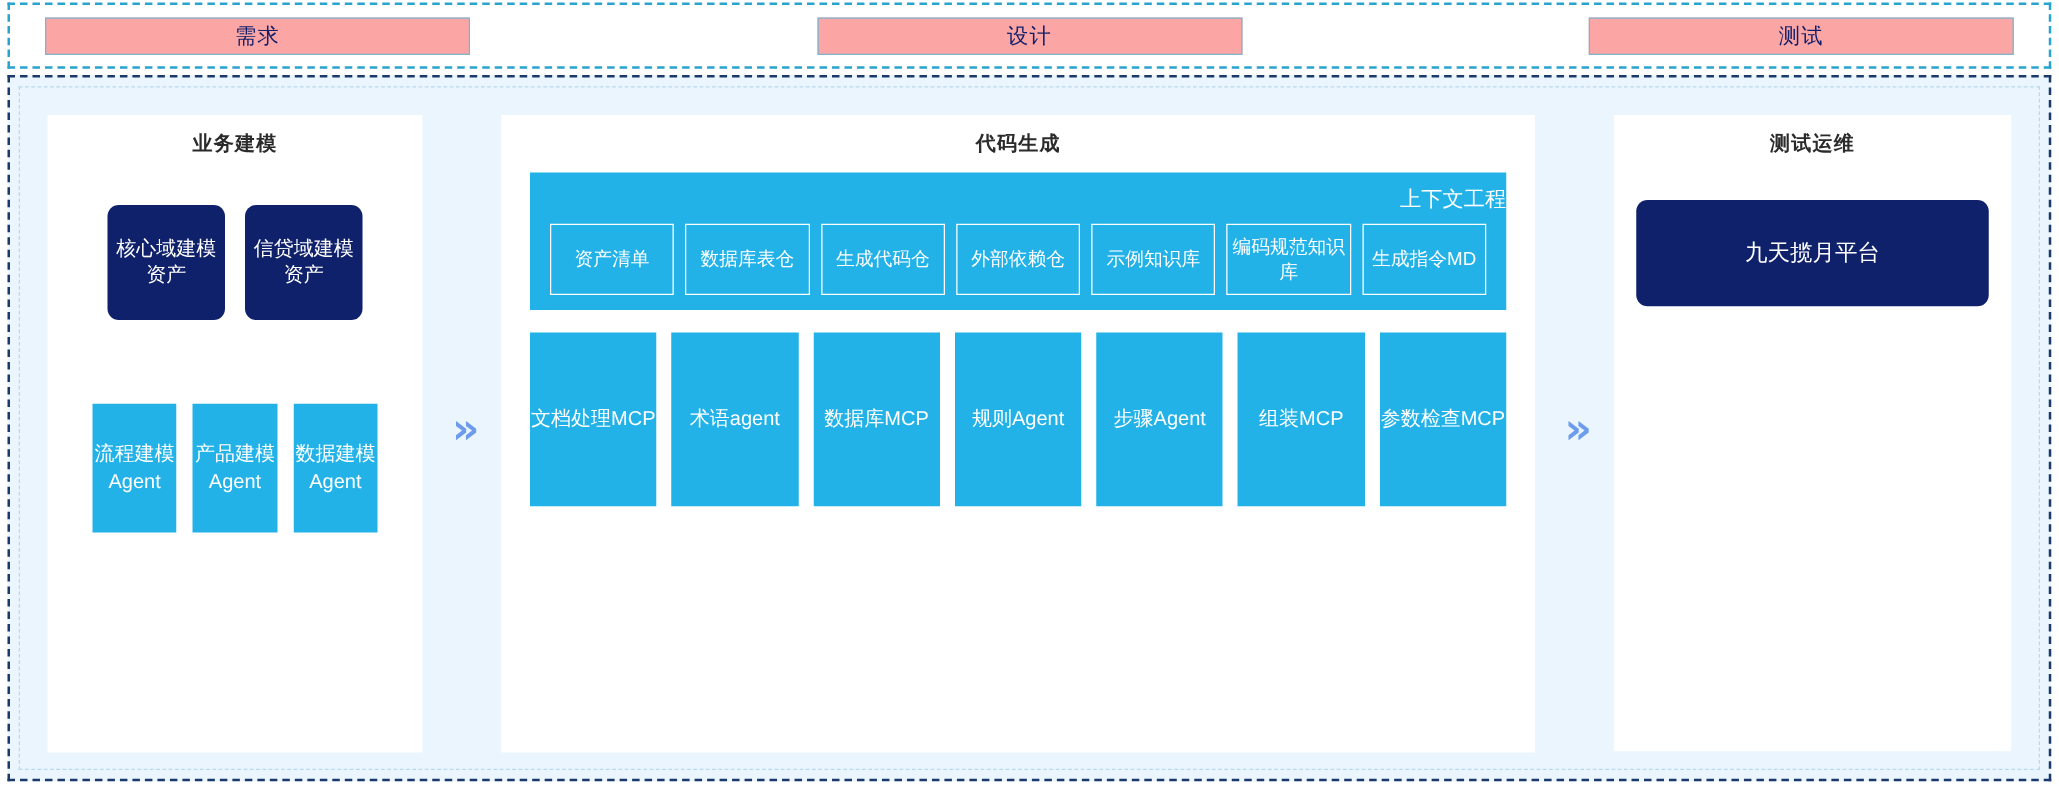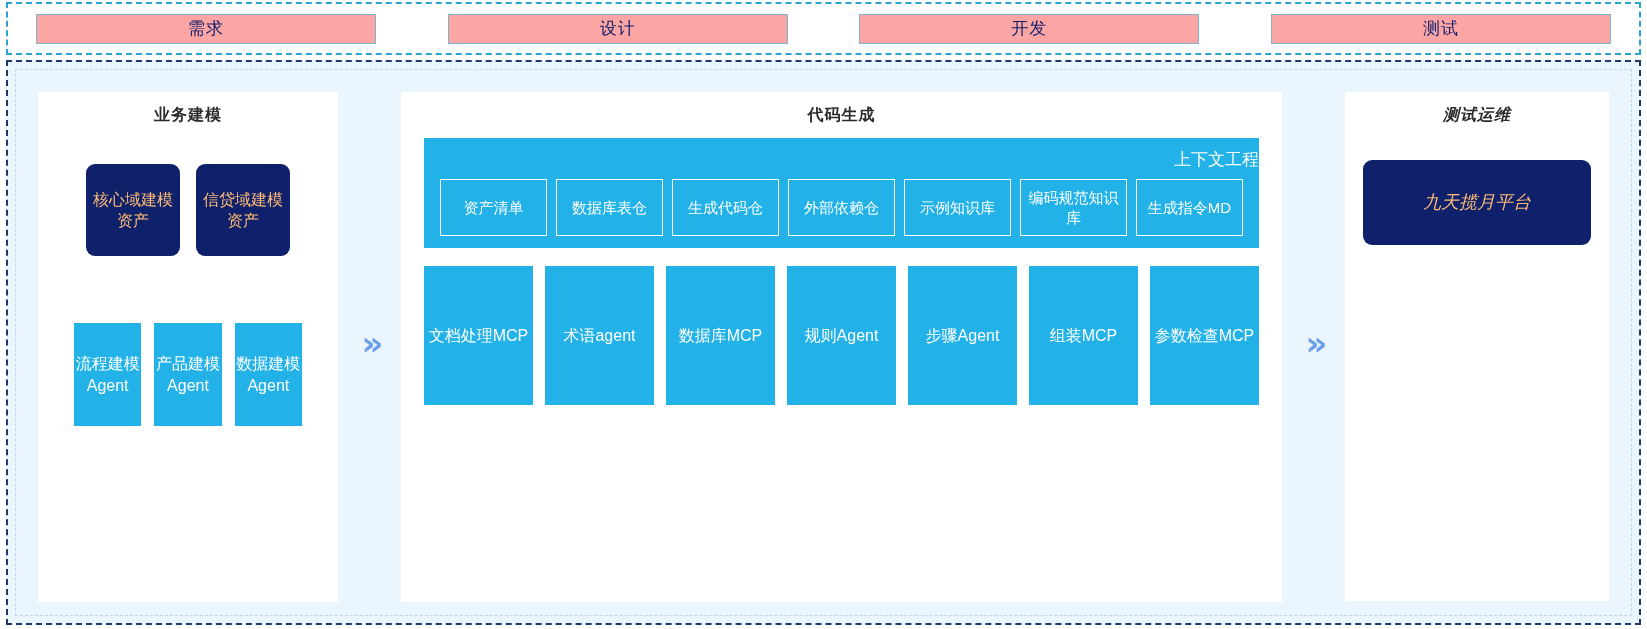--- a/index.html
+++ b/index.html
@@ -62,40 +62,40 @@
     text-align: center;
     font-size: 16px;
     font-weight: bold;
     color: #2b2b2b;
     padding-top: 13px;
     letter-spacing: 1px;
   }
 
   #panel-business { width: 300px; margin: 22px 0 13px 22px; }
   #panel-codegen  { flex: 1; margin: 22px 0 13px 0; }
-  #panel-testops  { width: 264px; margin: 22px 22px 14px 0; font-style: italic; }
+  #panel-testops  { width: 318px; margin: 22px 22px 14px 0; }
 
   .arrow-gap {
     width: 63px;
     display: flex;
     align-items: center;
     justify-content: center;
   }
   .chev {
     font-size: 34px;
     color: #6e9cec;
     font-weight: bold;
     letter-spacing: -6px;
     font-family: "DejaVu Sans", sans-serif;
   }
 
   
   .navy-box {
     background: #10216b;
-    color: #fdba74;
+    color: #ffffff;
     border-radius: 9px;
     display: flex;
     align-items: center;
     justify-content: center;
     text-align: center;
     font-size: 16px;
     line-height: 1.32;
   }
   .blue-box {
     background: #22b2e8;
@@ -186,23 +186,20 @@
 <body>
 
 <div id="phase-strip">
   <div class="phase-box">
     <span>需求</span>
   </div>
   <div class="phase-box">
     <span>设计</span>
   </div>
   <div class="phase-box">
-    <span>开发</span>
-  </div>
-  <div class="phase-box">
     <span>测试</span>
   </div>
 </div>
 
 <div id="main-frame">
  <div id="inner-frame">
 
   <div class="panel" id="panel-business">
     <div class="panel-title">业务建模</div>
 

